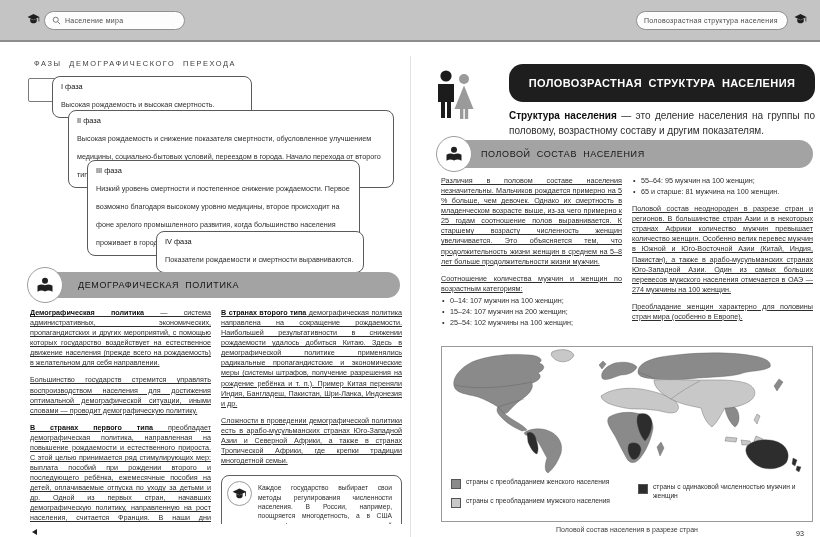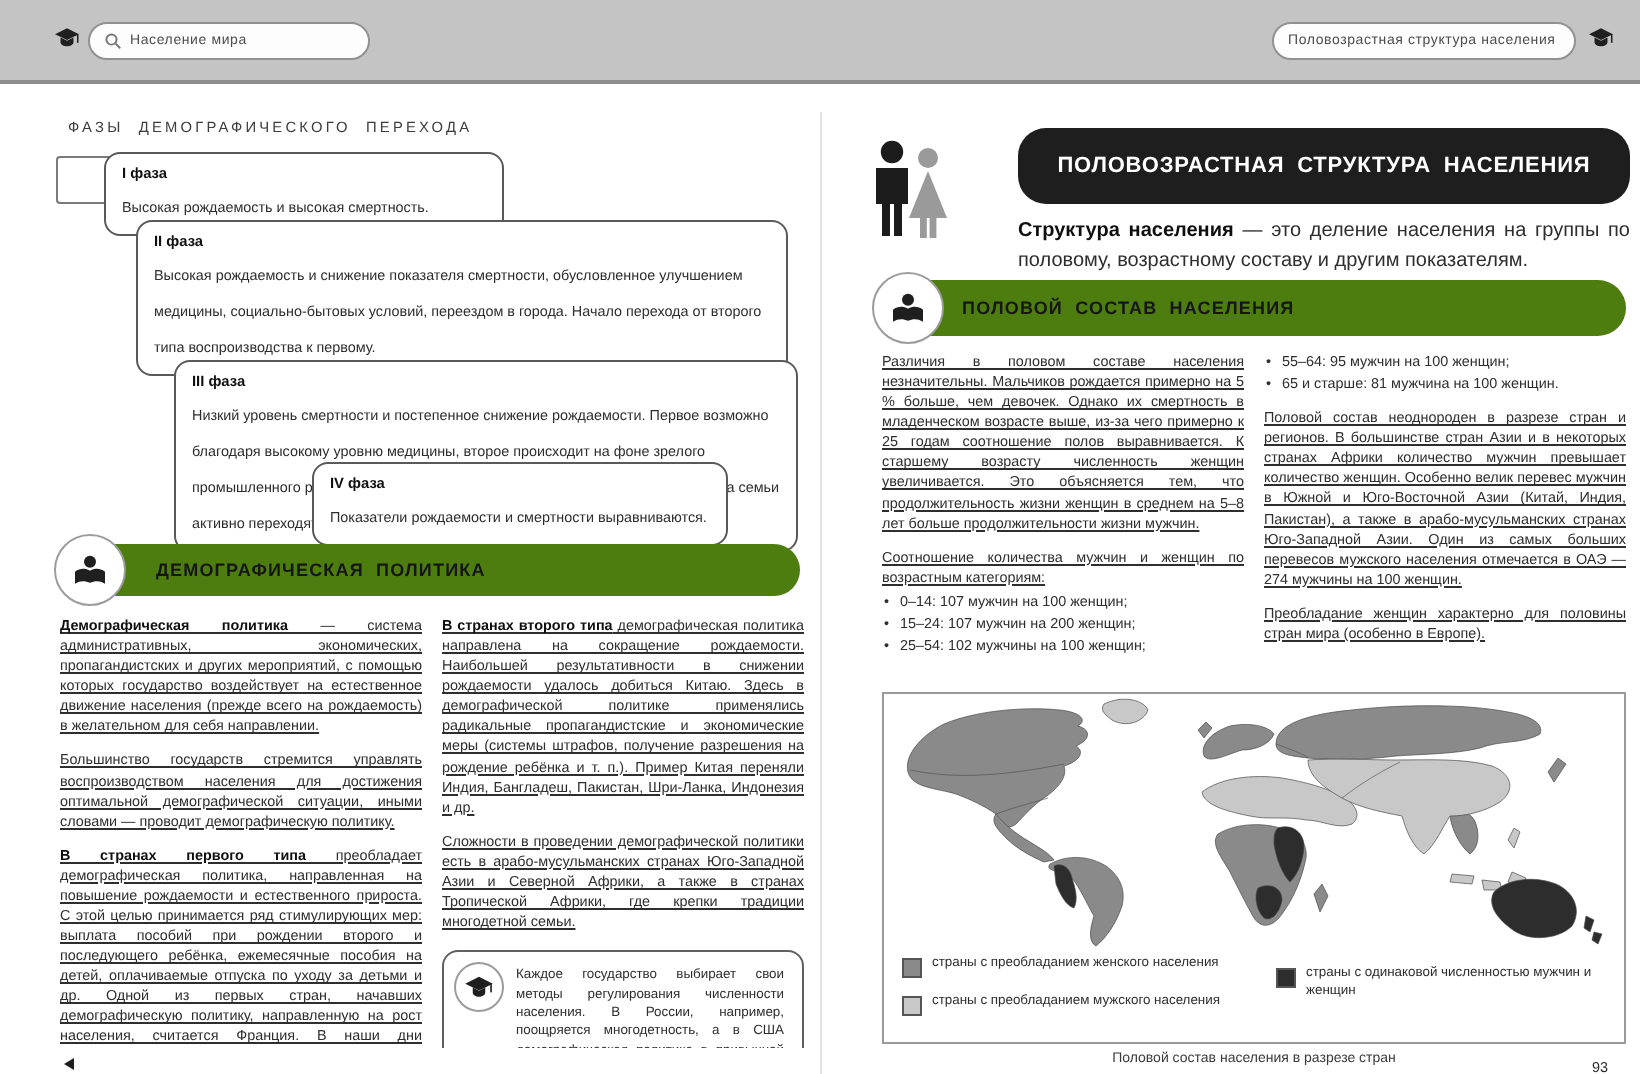--- a/index.html
+++ b/index.html
@@ -17,25 +17,25 @@
   #page-left{left:0;} #page-right{left:410px;border-left:1px solid #e2e2e2;box-sizing:border-box;}
   .page-text{font-size:7.2px;line-height:1.4;text-align:justify;color:#2e2e2e;}
   .page-text p{margin:0 0 7px 0;text-decoration:underline;}
   .lead{font-weight:bold;color:#0f0f0f;}
   
   .phases-heading{position:absolute;left:34px;top:3px;font-size:7.4px;letter-spacing:1.6px;
                   color:#3c3c3c;word-spacing:4px;}
   .connector{position:absolute;left:28px;top:22px;width:26px;height:22px;border:1px solid #7a7a7a;border-radius:2px;}
   .phase{position:absolute;background:#fff;border:1px solid #5a5a5a;border-radius:8px;
          padding:5px 8px 6px;box-sizing:border-box;}
-  .phase-title{display:block;font-weight:bold;font-size:7.4px;color:#111;margin-bottom:2px;}
+  .phase-title{display:block;font-weight:normal;font-size:7.4px;color:#111;margin-bottom:2px;}
   .phase-text{font-size:7.2px;line-height:1.35;text-align:justify;color:#2e2e2e;}
   
-  .secbar{position:absolute;background:#4d7c0f;border-radius:14px;display:flex;align-items:center;
-          font-weight:bold;color:#161616;letter-spacing:.6px;word-spacing:3px;box-sizing:border-box;}
+  .secbar{position:absolute;background:#a3a3a3;border-radius:14px;display:flex;align-items:center;
+          font-weight:normal;color:#161616;letter-spacing:.6px;word-spacing:3px;box-sizing:border-box;}
   .circ{position:absolute;background:#fff;border:1px solid #9c9c9c;border-radius:50%;
         display:flex;align-items:center;justify-content:center;z-index:2;}
   
   .cols{position:absolute;display:flex;gap:10px;overflow:hidden;}
   .col{width:181px;}
   .bullet{position:relative;padding-left:9px;margin:0 0 1px 0;}
   .bullet::before{content:"•";position:absolute;left:1px;top:0;}
   
   .factbox{position:relative;border:1px solid #606060;border-radius:8px;
            padding:7px 9px 7px 36px;margin-top:9px;font-size:6.7px;line-height:1.4;
@@ -95,21 +95,21 @@
     <div class="connector"></div>
 
     <div class="phase" style="left:52px;top:20px;width:200px">
       <span class="phase-title">I фаза</span>
       <span class="phase-text">Высокая рождаемость и высокая смертность.</span>
     </div>
     <div class="phase" style="left:68px;top:54px;width:326px">
       <span class="phase-title">II фаза</span>
       <span class="phase-text">Высокая рождаемость и снижение показателя смертности, обусловленное улучшением медицины, социально-бытовых условий, переездом в города. Начало перехода от второго типа воспроизводства к первому.</span>
     </div>
-    <div class="phase" style="left:87px;top:124px;width:312px">
+    <div class="phase" style="left:87px;top:104px;width:273px">
       <span class="phase-title">III фаза</span>
       <span class="phase-text">Низкий уровень смертности и постепенное снижение рождаемости. Первое возможно благодаря высокому уровню медицины, второе происходит на фоне зрелого промышленного развития, когда большинство населения проживает в городах, а семьи активно переходят на малодетную модель.</span>
     </div>
     <div class="phase" style="left:156px;top:175px;width:208px">
       <span class="phase-title">IV фаза</span>
       <span class="phase-text">Показатели рождаемости и смертности выравниваются.</span>
     </div>
 
     <div class="circ" style="left:27px;top:211px;width:34px;height:34px">
       <svg width="20" height="20" viewBox="0 0 24 24">

